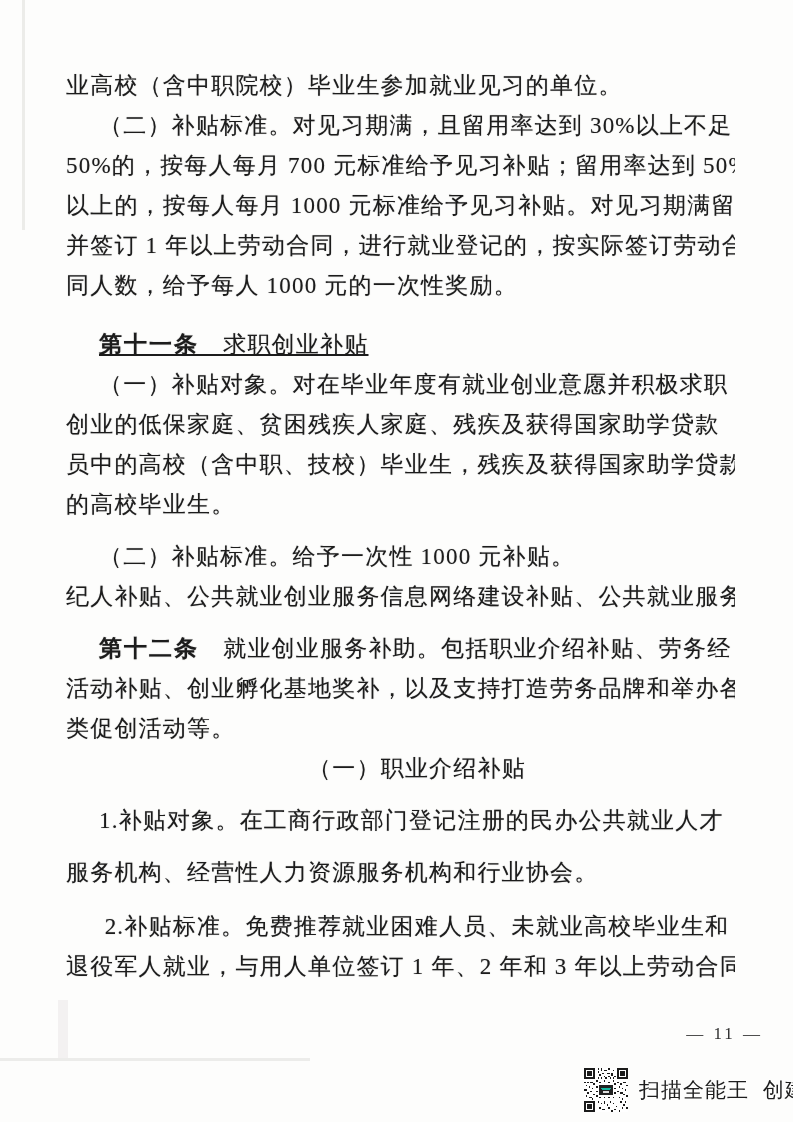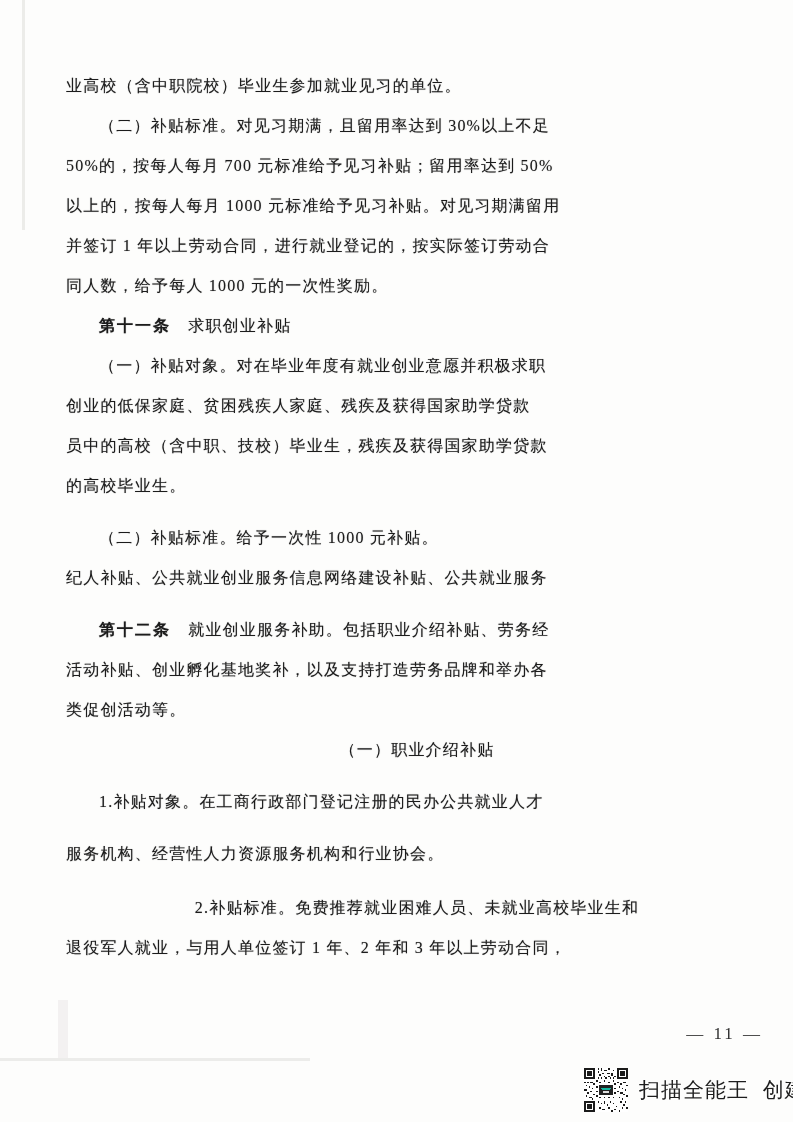--- a/index.html
+++ b/index.html
@@ -37,34 +37,34 @@
   }
   .content {
     position: absolute;
     left: 66px;
     right: 58px;
     top: 66px;
   }
   .line {
     height: 40px;
     line-height: 40px;
-    font-size: 16px;
+    font-size: 23px;
     letter-spacing: 1.2px;
     color: #1c1c1c;
     white-space: nowrap;
     overflow: hidden;
     text-shadow: 0 0 1px rgba(45,45,45,.45);
   }
   .line b {
     font-weight: bold;
     letter-spacing: 2px;
   }
   .ind { padding-left: 33px; }
   .g4  { margin-top: 12px; }
-  .g8  { margin-top: 0; }
+  .g8  { margin-top: 19px; text-decoration: underline; }
   .g10 { margin-top: 0; text-align: center; }
   .g12 { margin-top: 12px; }
   .g14 { margin-top: 14px; text-align: center; }
   .page-num {
     position: absolute;
     top: 1024px;
     right: 30px;
     font-size: 17px;
     letter-spacing: 3px;
     color: #2e2e2e;

